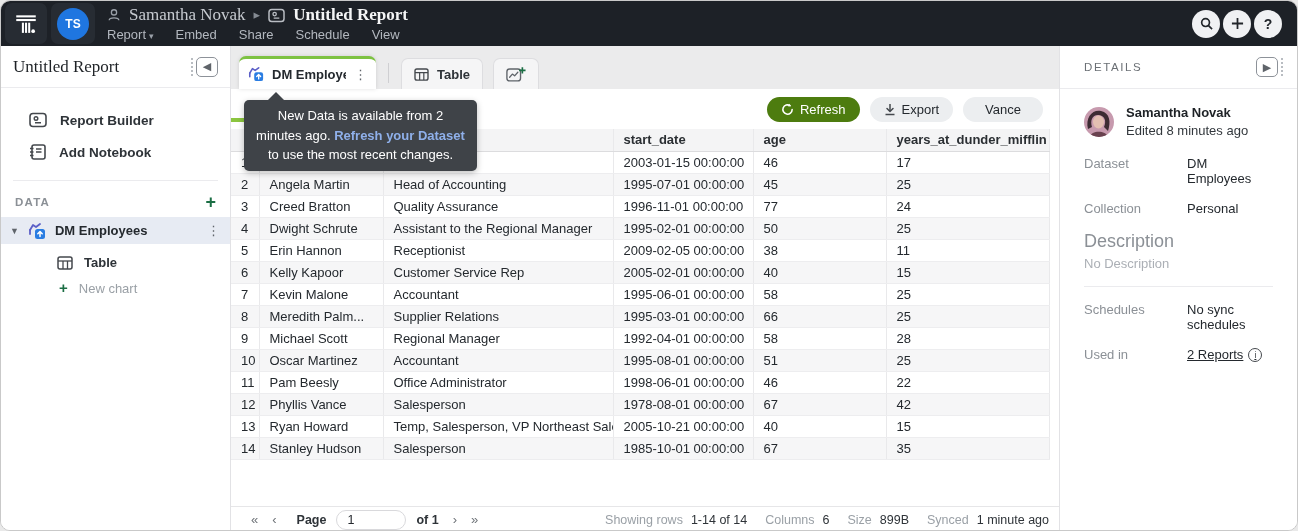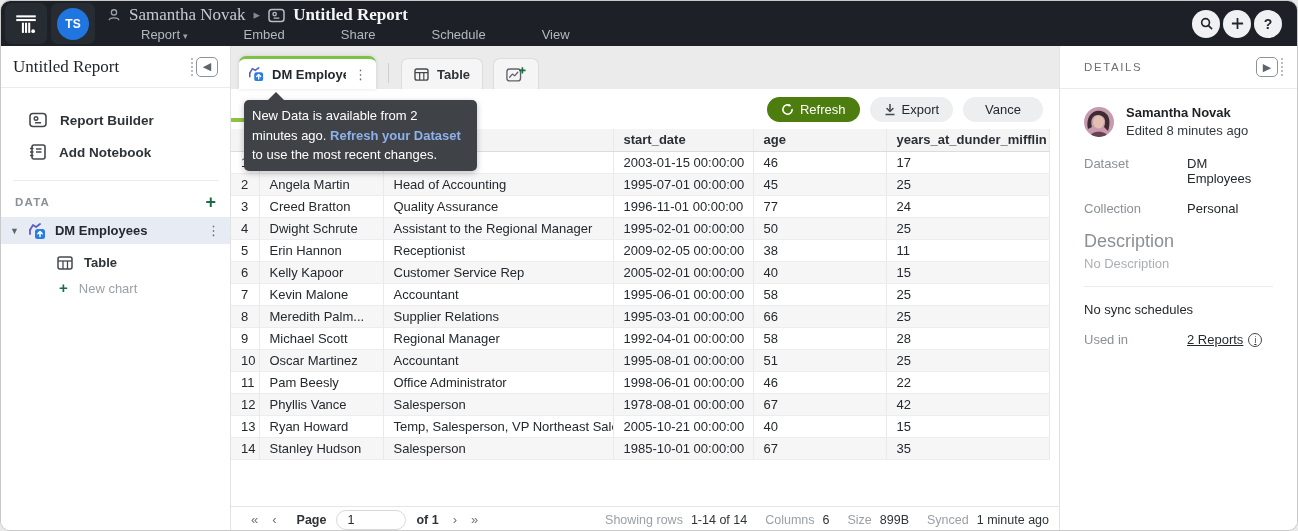--- a/index.html
+++ b/index.html
@@ -14,21 +14,21 @@
   .avatar-tile { width:44px; height:41px; background:#272c33; border-radius:7px; margin-right:12px;
                display:flex; align-items:center; justify-content:center; }
   .avatar-circle { width:32px; height:32px; border-radius:50%; background:#1f76e0; color:#fff;
                font-size:12px; font-weight:bold; display:flex; align-items:center; justify-content:center; }
   .tb-text { display:flex; flex-direction:column; justify-content:center; gap:1px; }
   .crumbs { display:flex; align-items:center; gap:8px; font-family:"Liberation Serif", serif; }
   .crumb-user { color:#c7cbd1; font-size:17px; }
   .crumb-sep { color:#848a92; font-size:13px; }
   .crumb-report { color:#f4f5f6; font-size:17px; font-weight:bold; }
   .menu { display:flex; gap:22px; font-size:13px; color:#b3b8bf; margin-top:1px; }
-  .menu-item { cursor:pointer;margin-left:34px; }
+  .menu-item { cursor:pointer; }
   .menu-item .caret { font-size:9px; margin-left:3px; color:#9aa0a8; }
   .tb-spacer { flex:1; }
   .tb-btns { display:flex; gap:3px; }
   .round-btn { width:28px; height:28px; border-radius:50%; background:#f0f1f3; color:#22262b;
                display:flex; align-items:center; justify-content:center; font-weight:bold; font-size:14px; cursor:pointer; }
 
   
   .body-row { display:flex; height:486px; }
 
   
@@ -72,21 +72,21 @@
   .toolbar { height:40px; background:#fff; display:flex; align-items:center; justify-content:flex-end;
              gap:10px; padding-right:16px; }
   .pill { height:25px; border-radius:13px; display:flex; align-items:center; gap:6px; font-size:13px;
           padding:0 14px; cursor:pointer; border:none; }
   .pill.blue { background:#4d7c0f; color:#fff; }
   .pill.gray { background:#eceef0; color:#24292e; }
   .green-progress { position:absolute; left:0; top:72px; width:46px; height:4px; background:#8bc53f; z-index:2; }
 
   
   .tooltip { position:absolute; left:13px; top:54px; width:233px; background:#3f4348; border-radius:5px;
-             color:#fff; font-size:13px; line-height:19.5px; padding:6px 8px; z-index:5;
+             color:#fff; font-size:13px; line-height:19.5px; text-align:center; padding:6px 8px; z-index:5;
              box-shadow:0 2px 6px rgba(0,0,0,.25); }
   .tooltip::before { content:""; position:absolute; top:-8px; left:24px; border:8px solid transparent;
              border-bottom-color:#3f4348; border-top:none; }
   .tooltip a { color:#8fb0ea; text-decoration:none; cursor:pointer;font-weight:bold; }
 
   
   .gridwrap { position:absolute; top:83px; left:0; }
   table.grid { border-collapse:collapse; table-layout:fixed; width:818px; font-size:13px; }
   table.grid th, table.grid td { height:22px; border-right:1px solid #e9e9eb; border-bottom:1px solid #ededef;
         white-space:nowrap; overflow:hidden; padding:0 10px; font-weight:normal; text-align:left; }
@@ -500,20 +500,21 @@
         <div class="dt-row">
           <span class="dt-label">Collection</span>
           <span class="dt-value">Personal</span>
         </div>
         <div>
           <div class="desc-label">Description</div>
           <div class="desc-value">No Description</div>
         </div>
         <div class="dt-divider-inset"></div>
         <div class="dt-row">
+          <span class="dt-label">Schedules</span>
           <span class="dt-value">No sync schedules</span>
         </div>
         <div class="dt-row">
           <span class="dt-label">Used in</span>
           <span class="dt-value link-underline">
             <span>2 Reports</span>
             <i class="info-circ">i</i>
           </span>
         </div>
       </div>

